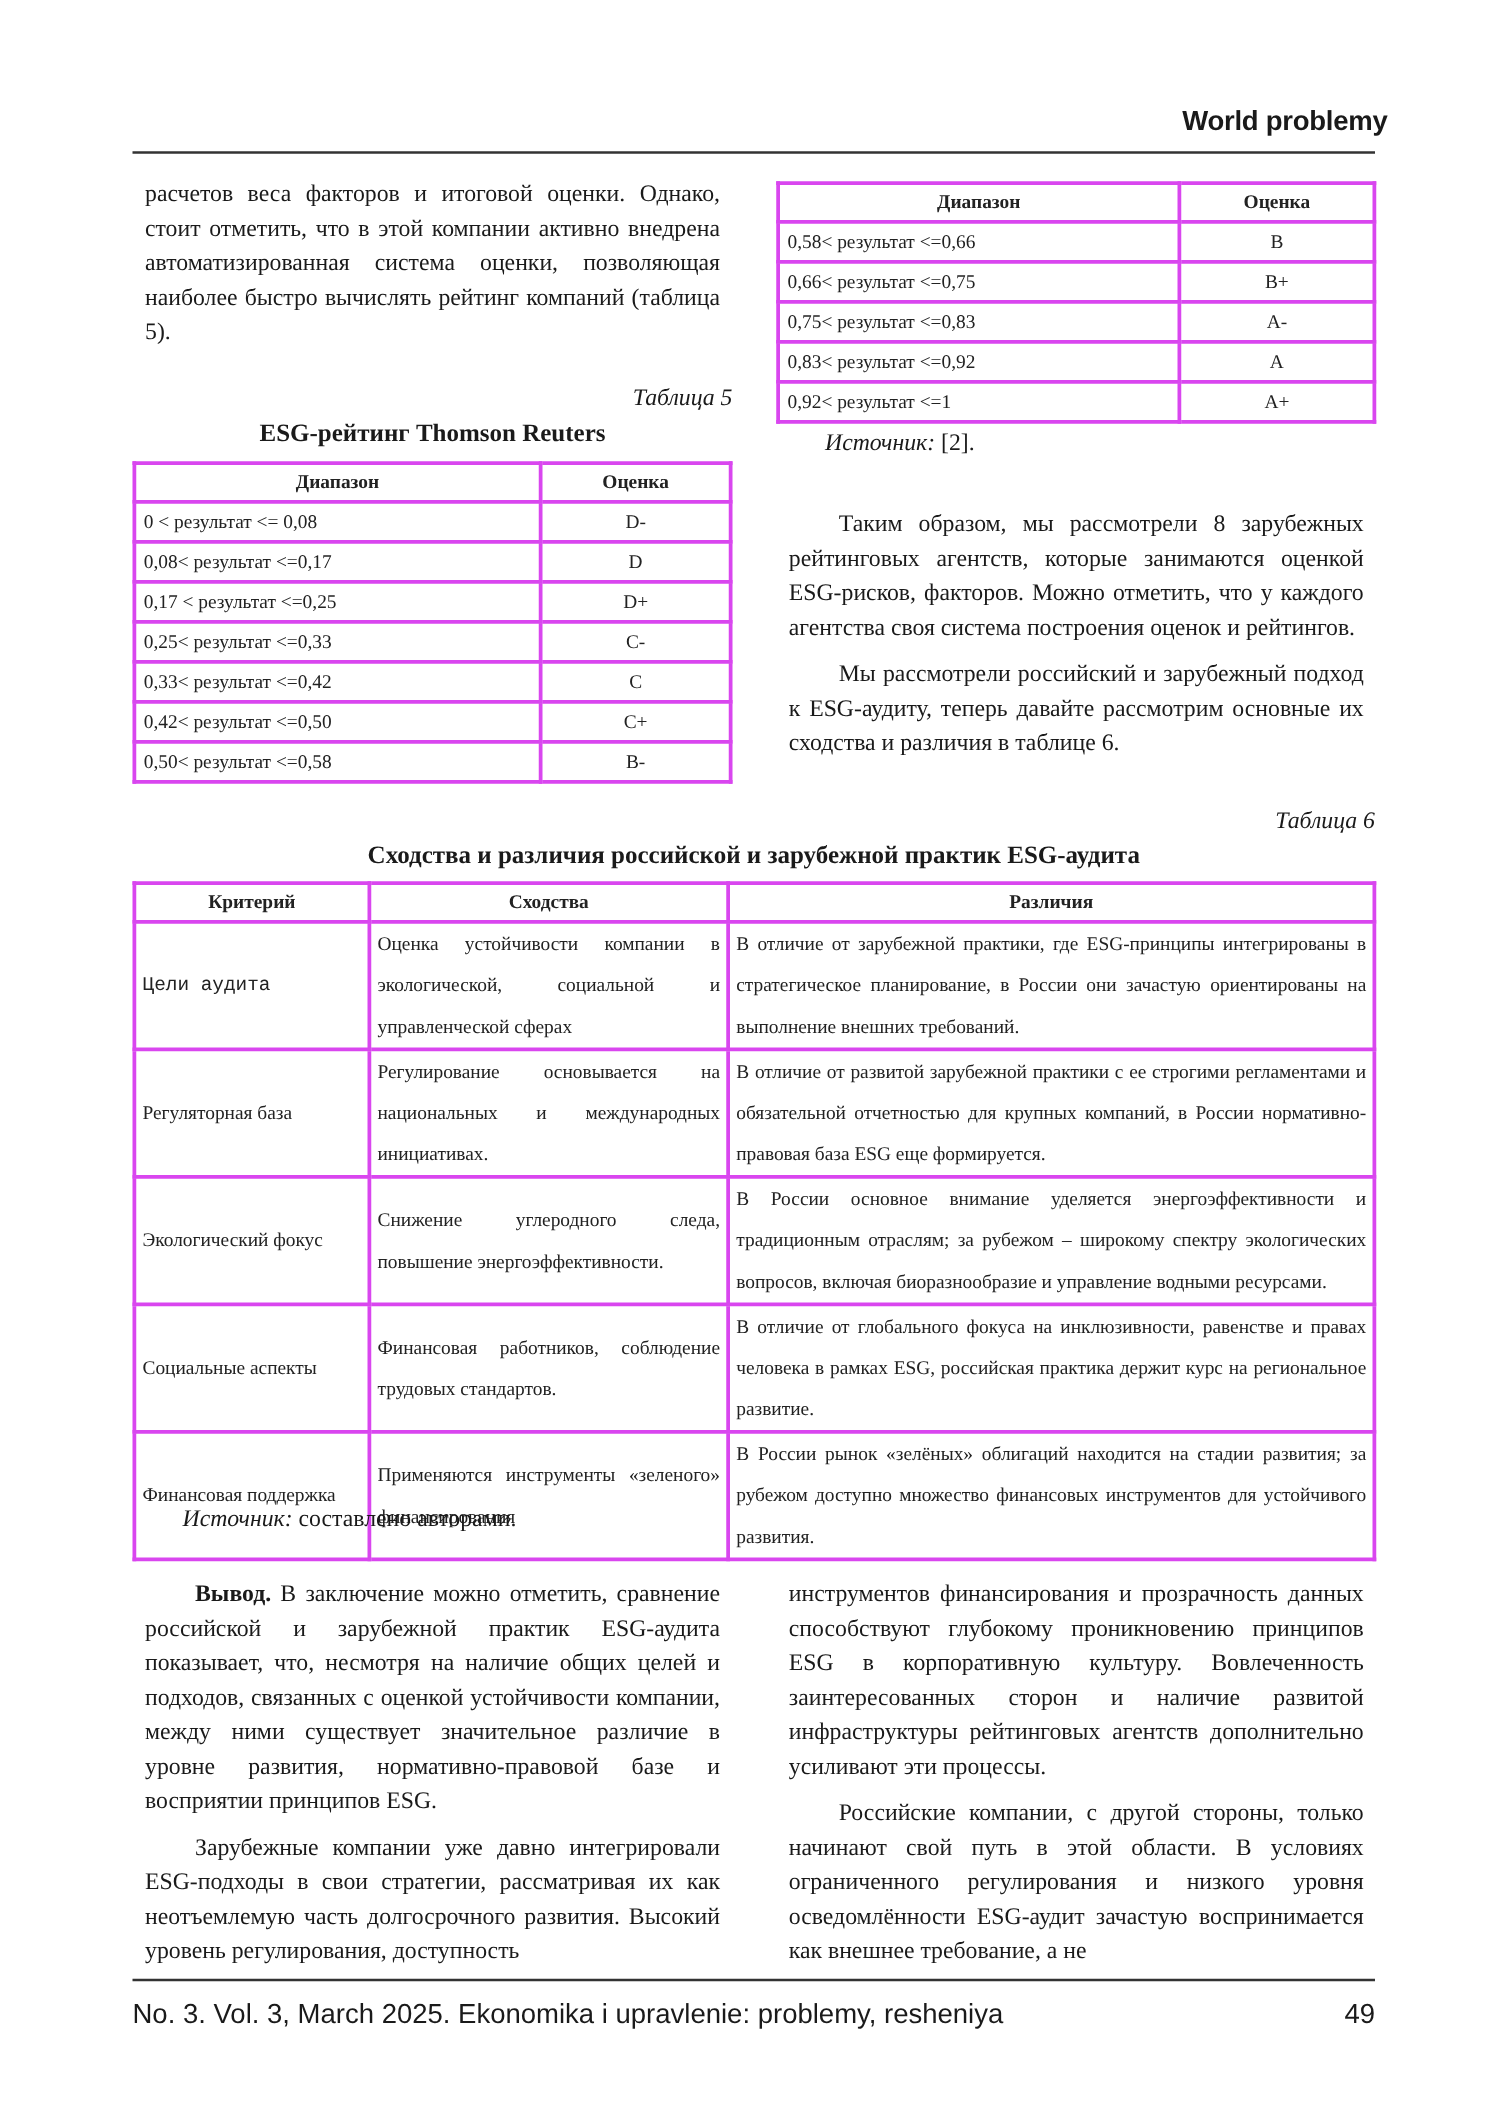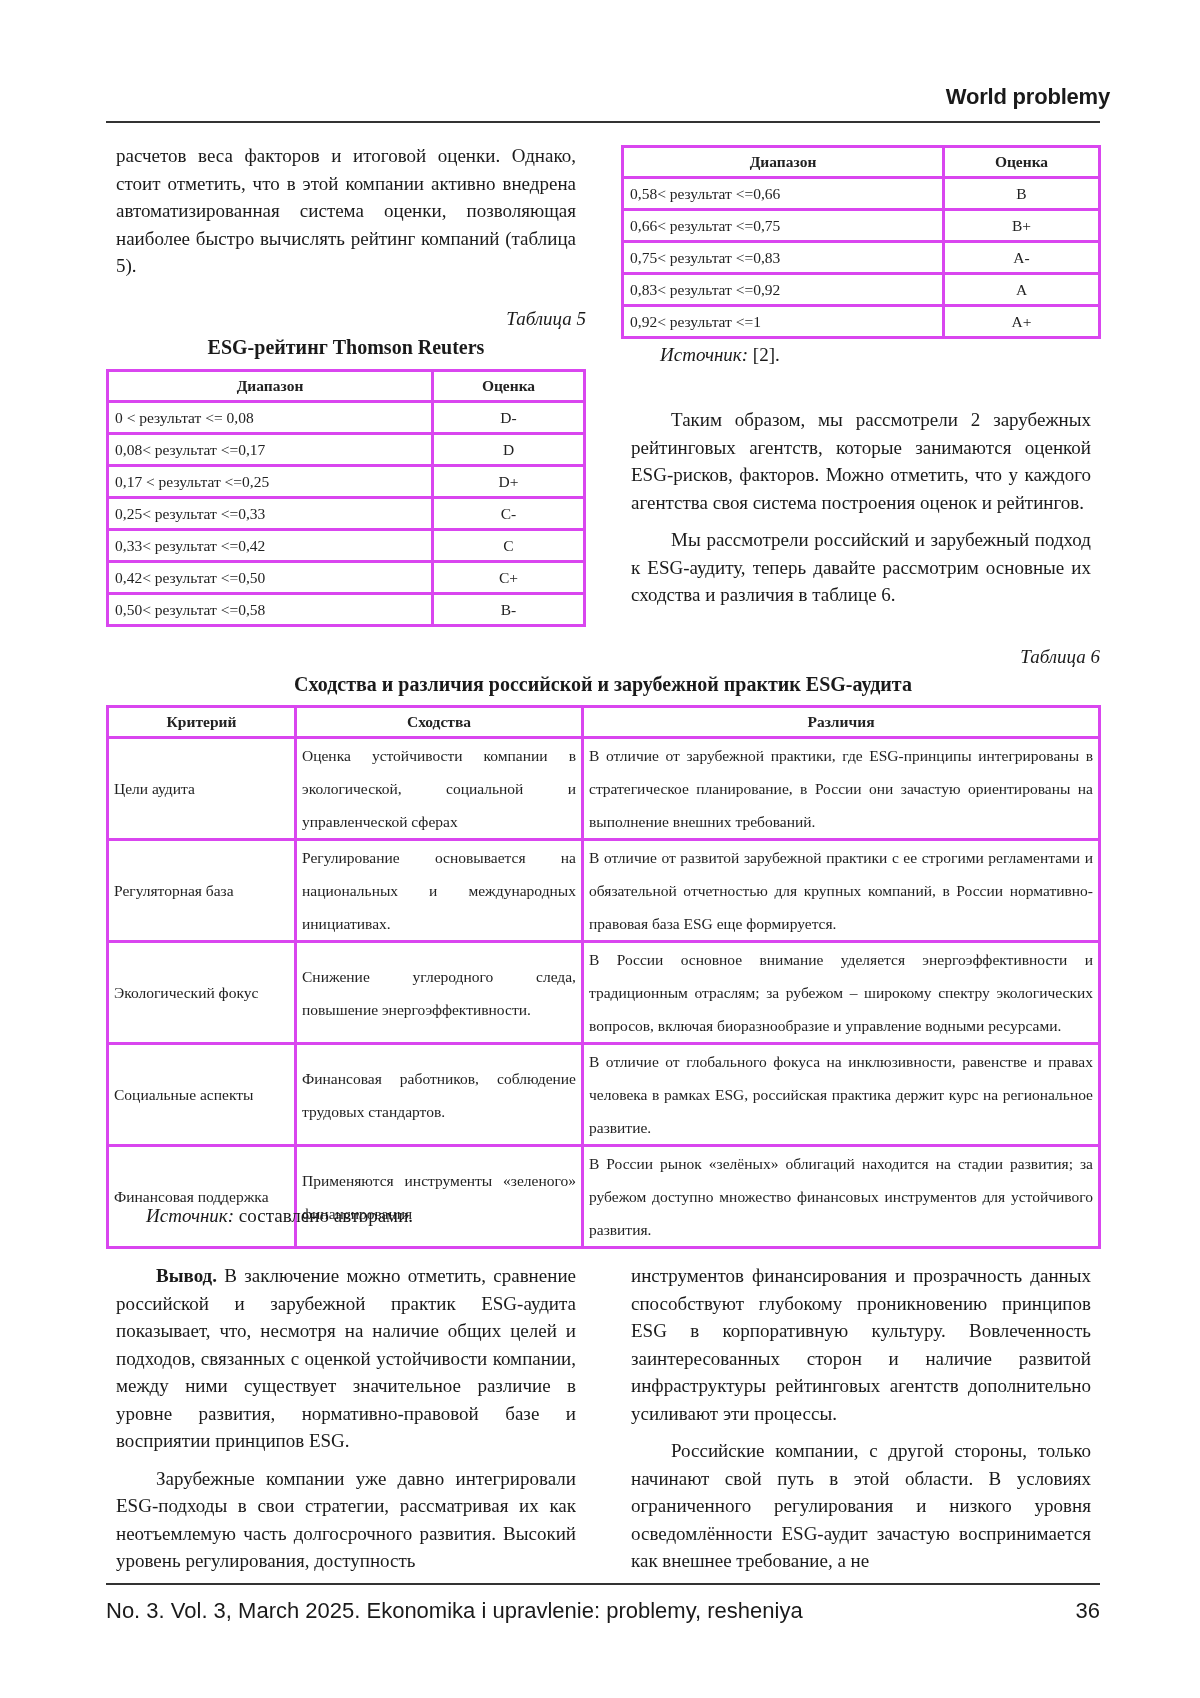--- a/index.html
+++ b/index.html
@@ -115,38 +115,38 @@
         <td class="grade">A+</td>
       </tr>
   </tbody>
 </table>
 
 <div class="source" style="left:660px; top:344px;">
   <span class="lbl">Источник:</span><span> [2].</span>
 </div>
 
 <div class="col col-right-top">
-  <p class="indent">Таким образом, мы рассмотрели 2 зарубежных рейтинговых агентств, которые занимаются оценкой ESG-рисков, факторов. Можно отметить, что у каждого агентства своя система построения оценок и рейтингов.</p>
+  <p class="indent">Таким образом, мы рассмотрели 8 зарубежных рейтинговых агентств, которые занимаются оценкой ESG-рисков, факторов. Можно отметить, что у каждого агентства своя система построения оценок и рейтингов.</p>
   <p class="indent">Мы рассмотрели российский и зарубежный подход к ESG-аудиту, теперь давайте рассмотрим основные их сходства и различия в таблице 6.</p>
 </div>
 
 <div class="tbl-label" style="left:106px; top:646px; width:994px; text-align:right;">Таблица 6</div>
 <div class="tbl-title" style="left:106px; top:673px; width:994px;">Сходства и различия российской и зарубежной практик ESG-аудита</div>
 
 <table class="t6" style="left:106px; top:705px; width:995px;">
   <thead>
     <tr>
       <th style="width:173px;">Критерий</th>
       <th style="width:272px;">Сходства</th>
       <th>Различия</th>
     </tr>
   </thead>
   <tbody>
     <tr style="height:72px;">
-      <td style="text-align:left;">Цели аудита</td>
+      <td style="text-align:left;font-family:Liberation Mono, monospace;">Цели аудита</td>
       <td>Оценка устойчивости компании в экологической, социальной и управленческой сферах</td>
       <td>В отличие от зарубежной практики, где ESG-принципы интегрированы в стратегическое планирование, в России они зачастую ориентированы на выполнение внешних требований.</td>
     </tr>
     <tr style="height:72px;">
       <td style="text-align:left;">Регуляторная база</td>
       <td>Регулирование основывается на национальных и международных инициативах.</td>
       <td>В отличие от развитой зарубежной практики с ее строгими регламентами и обязательной отчетностью для крупных компаний, в России нормативно-правовая база ESG еще формируется.</td>
     </tr>
     <tr style="height:96px;">
       <td style="text-align:left;">Экологический фокус</td>
@@ -175,13 +175,13 @@
   <p class="indent">Зарубежные компании уже давно интегрировали ESG-подходы в свои стратегии, рассматривая их как неотъемлемую часть долгосрочного развития. Высокий уровень регулирования, доступность</p>
 </div>
 
 <div class="col col-right-bottom">
   <p>инструментов финансирования и прозрачность данных способствуют глубокому проникновению принципов ESG в корпоративную культуру. Вовлеченность заинтересованных сторон и наличие развитой инфраструктуры рейтинговых агентств дополнительно усиливают эти процессы.</p>
   <p class="indent">Российские компании, с другой стороны, только начинают свой путь в этой области. В условиях ограниченного регулирования и низкого уровня осведомлённости ESG-аудит зачастую воспринимается как внешнее требование, а не</p>
 </div>
 
 <div class="rule bottom"></div>
 <div class="footer-left">No. 3. Vol. 3, March 2025. Ekonomika i upravlenie: problemy, resheniya</div>
-<div class="footer-right">36</div>
+<div class="footer-right">49</div>
 
 </body></html>

